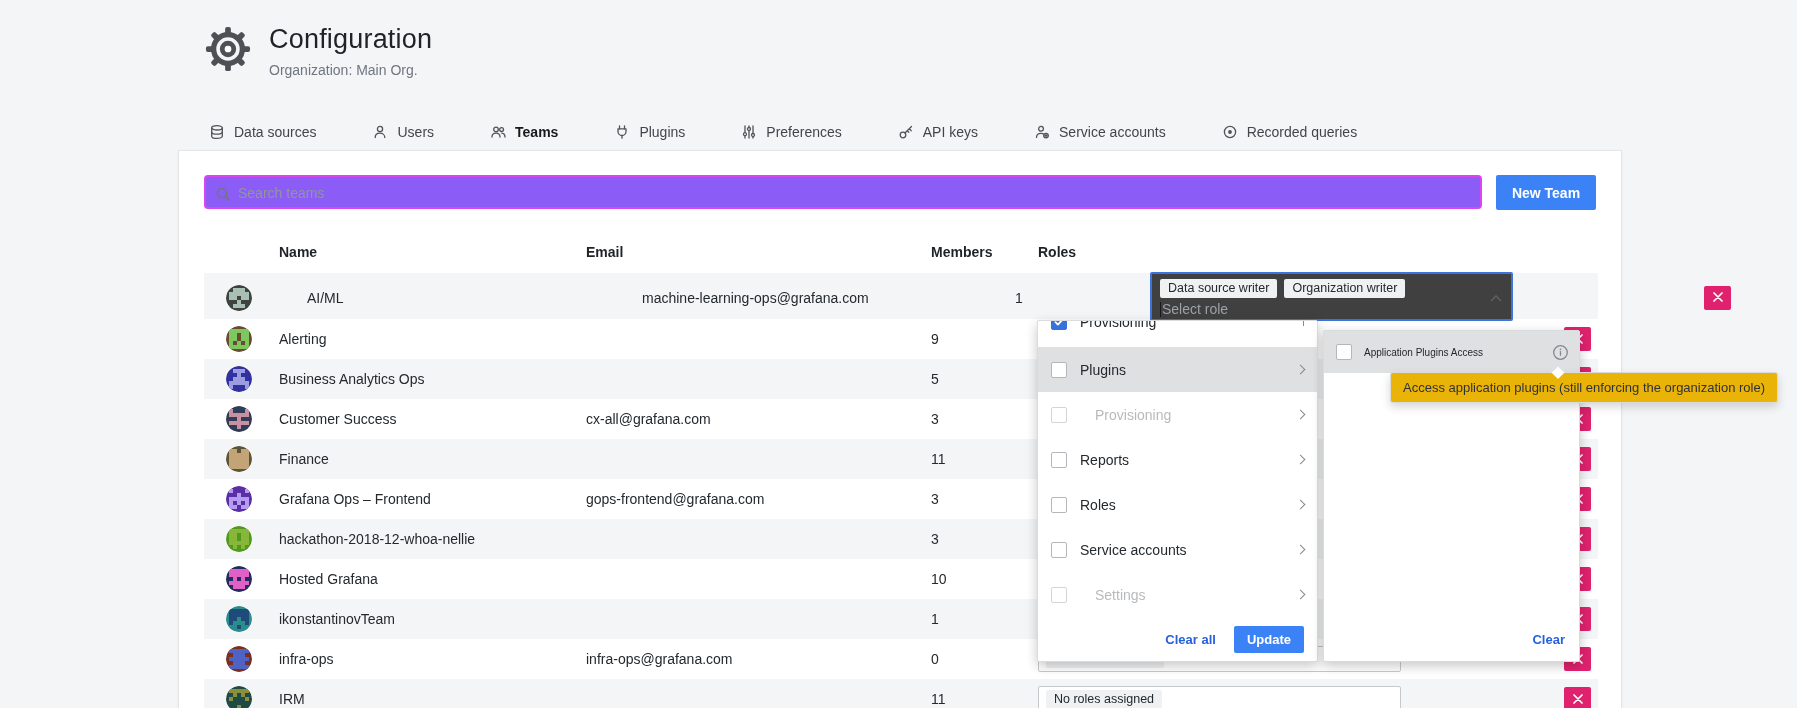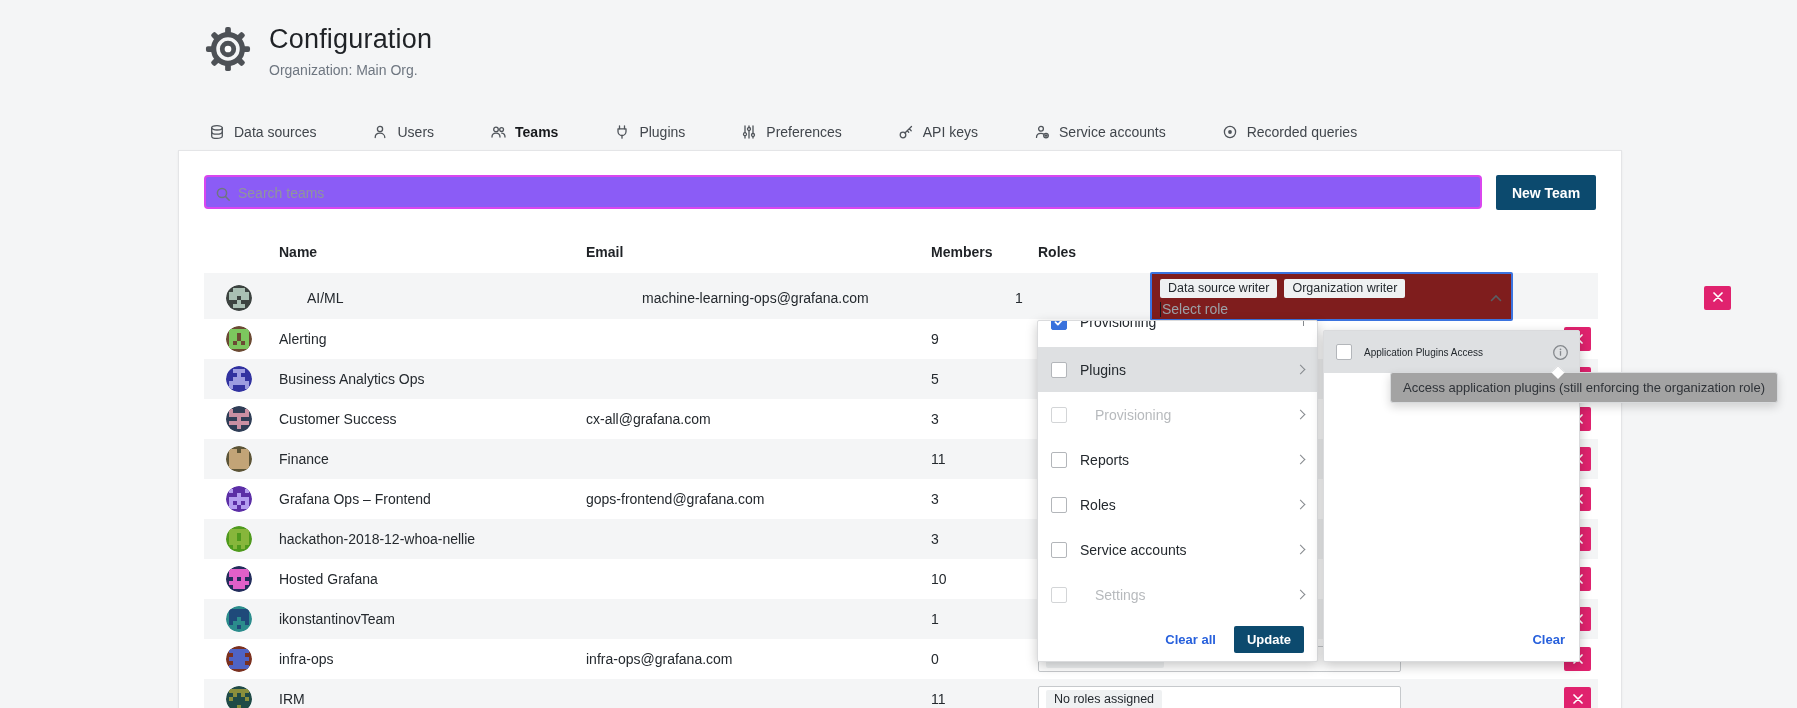--- a/index.html
+++ b/index.html
@@ -26,41 +26,41 @@
   .card { position:absolute; left:178px; top:150px; width:1444px; height:610px;
           background:#FFFFFF; border:1px solid #E4E5E7; box-shadow:0 1px 2px rgba(0,0,0,.06); }
 
   .toolbar { position:absolute; left:25px; top:24px; right:25px; height:35px; }
   .search { position:absolute; left:0; top:0; width:1278px; height:34px; background:#8b5cf6;
             border:2px solid #d946ef; border-radius:4px; }
   .search svg { position:absolute; left:9px; top:9px; width:16px; height:16px; color:#6E7680; }
   .search input { position:absolute; left:32px; top:0; width:1240px; height:32px; border:none; outline:none;
             font-size:14px; font-family:"Liberation Sans",sans-serif; color:#24292E; background:transparent; }
   .search input::placeholder { color:#90969C; }
-  .btn-blue { background:#0c4a6e; color:#fff; border:none; border-radius:2px; font-weight:700;
+  .btn-blue { background:#3b82f6; color:#fff; border:none; border-radius:2px; font-weight:700;
             font-family:"Liberation Sans",sans-serif; cursor:pointer;text-align:center; }
   .new-team { position:absolute; right:0; top:0; width:100px; height:35px; font-size:14px; }
 
   
   .tbl { position:absolute; left:25px; top:79px; width:1394px; }
   .trow { display:grid; grid-template-columns:75px 307px 345px 107px 503px 57px; align-items:center; }
   .thead { height:43px; font-weight:700; font-size:14px; color:#1F2226; }
   .trow.body { height:40px; font-size:14px; }
   .trow.body.tall { height:46px;gap:28px; }
   .trow.striped { background:#F4F5F6; }
   .cell-avatar { padding-left:22px; }
   .avatar { display:block; border-radius:50%; }
   .cell-name { color:#24292E; cursor:pointer; }
   .cell-actions { display:flex; justify-content:flex-end; padding-right:7px; }
   .xbtn { width:27px; height:24px; background:#E0226E; border:none; border-radius:2px; cursor:pointer;
           display:flex; align-items:center; justify-content:center; position:relative; z-index:2; }
   .xbtn svg { width:10px; height:10px; }
 
   
-  .role-picker { position:relative; width:363px; height:49px; top:-1px; background:#7f1d1d;
+  .role-picker { position:relative; width:363px; height:49px; top:-1px; background:#404040;
           border:2px solid #3B73DF; border-radius:2px; padding:5px 26px 4px 8px; z-index:3; }
   .rp-badges { display:flex; gap:7px; }
   .rbadge { background:#EFF1F2; border-radius:2px; font-size:12.5px; color:#24292E;
           padding:2px 8px; line-height:15px; white-space:nowrap; }
   .rp-line2 { display:flex; align-items:center; margin-top:3px; }
   .caret { width:1px; height:15px; background:#17191C; margin-right:1px; }
   .rp-ph { font-size:14px; color:#9BA1A7; }
   .rp-chevron { position:absolute; right:9px; top:20px; width:12px; height:8px; color:#5A5E63; }
 
   
@@ -92,21 +92,21 @@
   
   .submenu { position:absolute; left:1323px; top:330px; width:257px; height:332px; background:#fff; z-index:7;
           border:1px solid #DADBDD; border-radius:2px; box-shadow:0 4px 12px rgba(0,0,0,.22); }
   .smitem { display:flex; align-items:center; height:42px; padding:0 10px 0 12px; background:#DEE0E2;
           font-size:10px; cursor:pointer; }
   .smitem .mlabel { margin-left:12px; }
   .info-i { margin-left:auto; width:17px; height:17px; color:#85898D; }
   .sm-clear { position:absolute; right:14px; bottom:14px; }
 
   
-  .tooltip { position:absolute; left:1390px; top:372px; z-index:9; background:#a3a3a3;
+  .tooltip { position:absolute; left:1390px; top:372px; z-index:9; background:#eab308;
           border:1px solid #D8DADC; border-radius:3px; box-shadow:0 4px 10px rgba(0,0,0,.16);
           font-size:13px; color:#2F3338; padding:7px 12px; white-space:nowrap; }
   .tooltip .tip-arrow { position:absolute; left:162px; top:-6px; width:10px; height:10px; background:#fff;
           border-left:1px solid #D8DADC; border-top:1px solid #D8DADC; transform:rotate(45deg); }
 </style>
 </head>
 <body>
 
 <div class="page">
 

